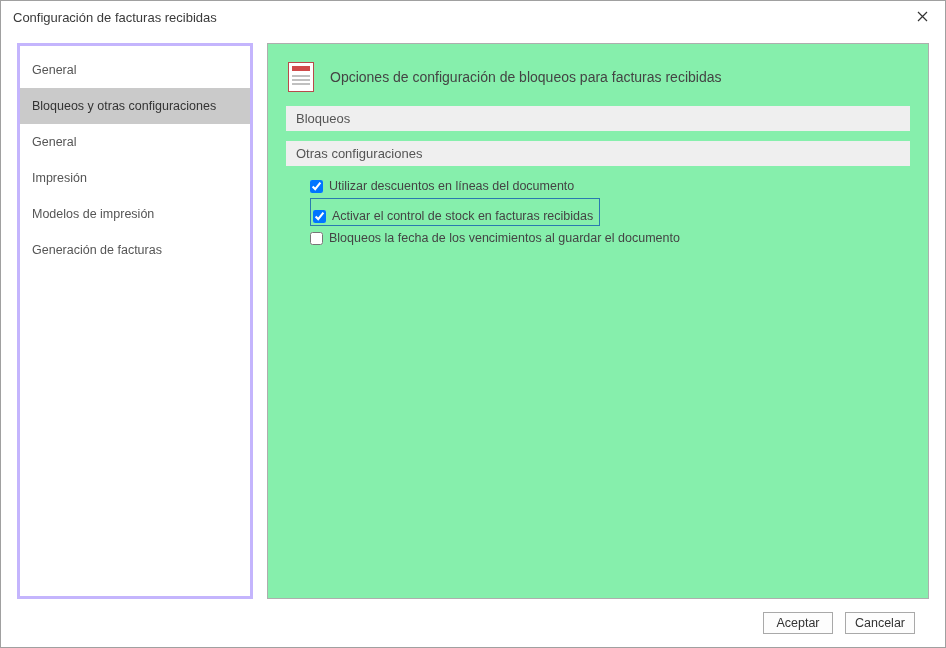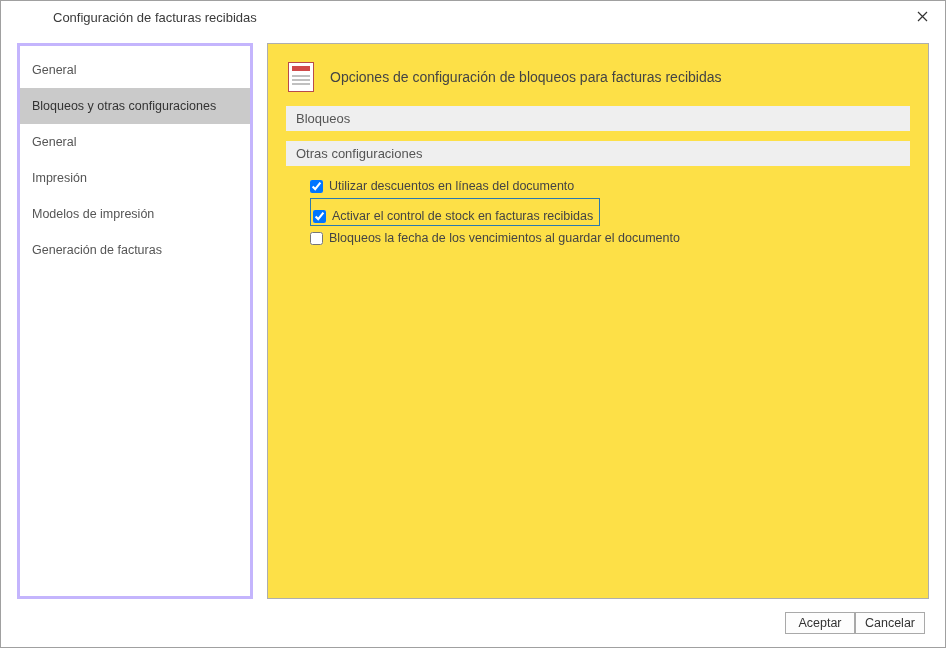--- a/index.html
+++ b/index.html
@@ -14,21 +14,20 @@
     position:relative;
   }
 
   
   .titlebar {
     height:32px;
     display:flex;
     align-items:center;
     justify-content:space-between;
     padding:0 0 0 12px;
-    margin-left:40px;
   }
   .titlebar .title { color:#3a3a3a; font-size:13px; }
   .titlebar .close {
     width:46px; height:32px;
     display:flex; align-items:center; justify-content:center;
     color:#333; font-size:14px;
   }
 
   
   .workarea {
@@ -54,21 +53,21 @@
   }
   .side-item.selected {
     background:#cacaca;
     color:#333;
   }
 
   
   .main {
     flex:1;
     border:1px solid #aeaeae;
-    background:#fde047;
+    background:#86efac;
     padding:14px 18px;
   }
 
   .header-row {
     display:flex; align-items:center; gap:16px;
     margin:4px 2px 14px 2px;
   }
   .doc-icon {
     width:26px; height:30px;
     border:1px solid #b84b4b;
@@ -128,24 +127,24 @@
   .datebox .dd {
     width:16px;
     border-left:1px solid #a9a9a9;
     display:flex; align-items:center; justify-content:center;
     font-size:9px; color:#333;
   }
 
   
   .footer {
     position:absolute;
-    left:0; right:2px; bottom:0;
+    left:0; right:12px; bottom:0;
     height:48px;
     display:flex; justify-content:flex-end; align-items:center;
-    gap:0;
+    gap:12px;
     padding:0 18px;
   }
   .btn {
     min-width:70px; height:22px;
     border:1px solid #a9a9a9;
     background:#fdfdfd;
     display:flex; align-items:center; justify-content:center;
     font-size:12.5px; color:#333;
     cursor:default;
   }

